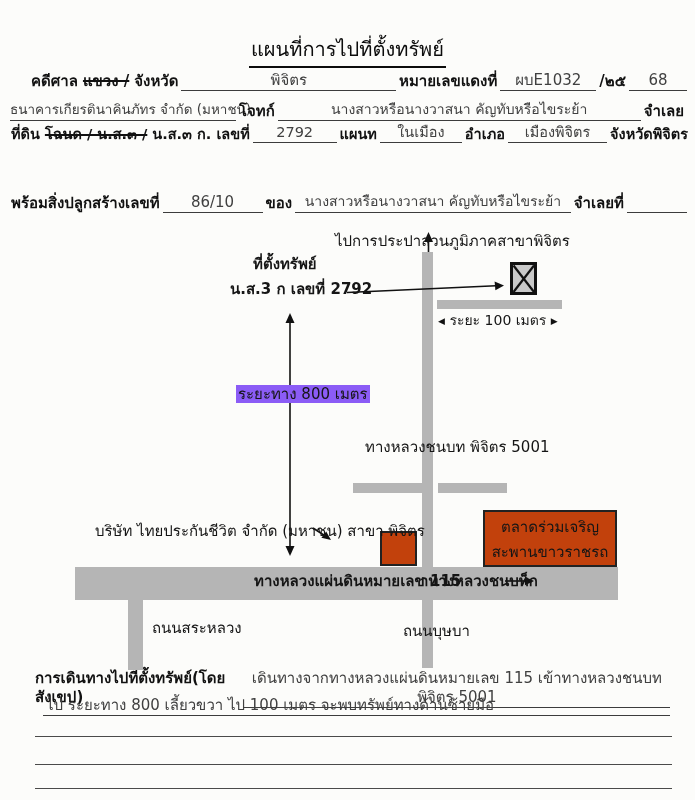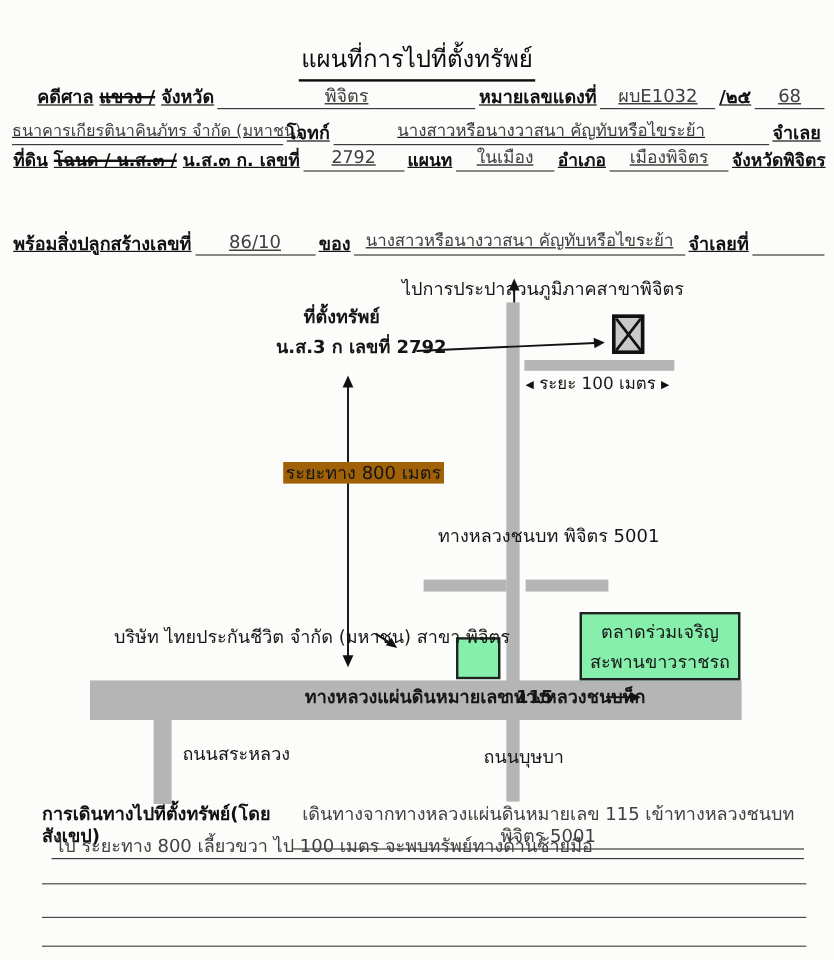--- a/index.html
+++ b/index.html
@@ -9,36 +9,36 @@
     font-family:"DejaVu Sans","Liberation Sans",sans-serif;
     font-size:15px;
   }
   
   .title-wrap{position:absolute;top:33px;left:0;width:695px;text-align:center;}
   .doc-title{
     display:inline-block;font-weight:normal;font-size:20px;color:#0c0c0c;
     border-bottom:2px solid #0c0c0c;padding:0 2px 1px 2px;
   }
   
-  .row{position:absolute;display:flex;align-items:flex-end;white-space:nowrap;line-height:1.25;text-decoration:underline;}
+  .row{position:absolute;display:flex;align-items:flex-end;white-space:nowrap;line-height:1.25;}
   .lbl{font-weight:bold;color:#111;padding:0 3px;}
   .struck{font-weight:bold;color:#111;text-decoration:line-through;text-decoration-thickness:1.5px;padding:0 2px;}
   .blank{
     border-bottom:1.5px solid #3c3c3c;text-align:center;color:#404040;
     font-weight:normal;min-height:19px;
   }
   .grow{flex:1 1 auto;}
   
   #map{position:absolute;left:0;top:225px;width:695px;height:447px;}
   .road{position:absolute;background:#b5b5b5;z-index:1;}
-  .mapbox{position:absolute;background:#86efac;border:2px solid #222;z-index:3;box-sizing:border-box;}
+  .mapbox{position:absolute;background:#c2410c;border:2px solid #222;z-index:3;box-sizing:border-box;}
   .property-box{position:absolute;background:#c9c9c9;border:3px solid #111;z-index:3;box-sizing:border-box;}
   .maplabel{position:absolute;z-index:6;white-space:nowrap;color:#151515;line-height:1.2;}
   .maplabel.b{font-weight:bold;}
-  .bglabel{background:#a16207;padding:0 2px;}
+  .bglabel{background:#8b5cf6;padding:0 2px;}
   #arrow-layer{position:absolute;left:0;top:0;z-index:5;pointer-events:none;}
   .market-text{display:block;text-align:center;line-height:25px;}
   .ah{font-size:9px;position:relative;top:-1px;color:#111;}
   
   .dir-row{position:absolute;display:flex;align-items:flex-start;line-height:1.25;}
   .hr-line{position:absolute;border-top:1.5px solid #4a4a4a;height:0;}
 </style>
 </head>
 <body>
 

